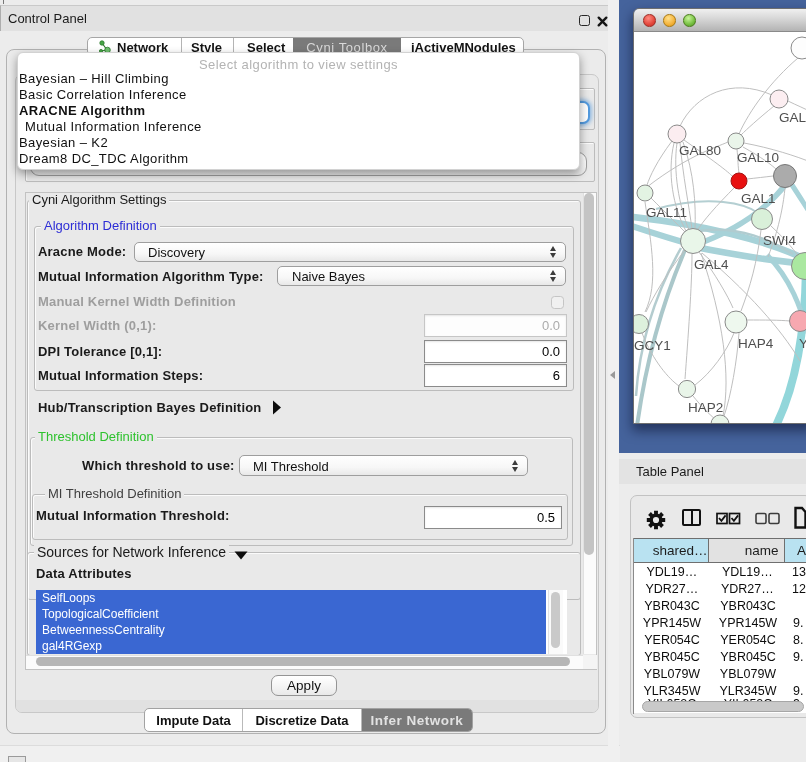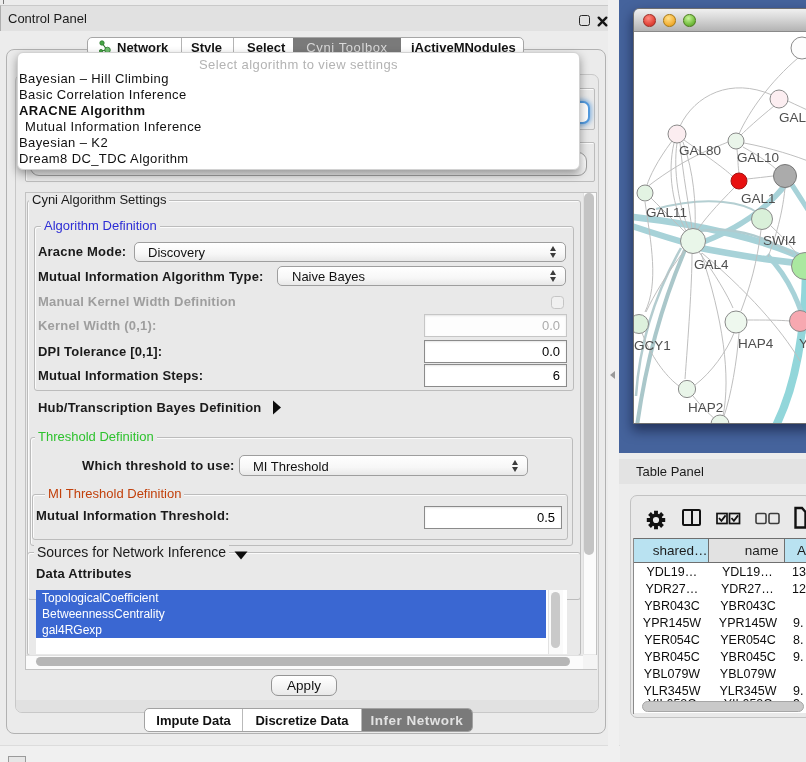--- a/index.html
+++ b/index.html
@@ -68,33 +68,34 @@
 
 <div class="etch" style="left:30px;top:437px;width:543px;height:109px;border-radius:3px">
   <div class="gt" style="left:4px;color:#2ec22e">Threshold Definition</div>
 </div>
 <div class="lbl" style="left:82px;top:458px">Which threshold to use:</div>
 <div class="combo" style="left:239px;top:455px;width:289px;height:21px">
     <span class="ctxt" style="left:13px">MI Threshold</span>
     <span class="carr"></span>
   </div>
 <div class="etch" style="left:32px;top:494px;width:536px;height:46px;border-radius:3px">
-  <div class="gt" style="left:12px;color:#c2410c">MI Threshold Definition</div>
+  <div class="gt" style="left:12px;color:#404040">MI Threshold Definition</div>
 </div>
 <div class="lbl" style="left:36px;top:508px">Mutual Information Threshold:</div>
 <div class="fld" style="left:424px;top:506px;width:138px;height:23px;border:1px solid #8b8b8b">0.5</div>
 
 <div class="etch" style="left:27px;top:552px;width:554px;height:104px;border-radius:3px">
   <div class="gt" style="left:6px;font-size:14px">Sources for Network Inference</div>
 </div>
 <svg class="abs" style="left:234px;top:551px" width="14" height="9" viewBox="0 0 14 9">
     <path d="M0.5 0.5 L13.5 0.5 L7 8.5 Z" fill="#0d0d0d"></path>
   </svg>
 <div class="lbl" style="left:36px;top:566px">Data Attributes</div>
 <div class="abs" style="left:36px;top:590px;width:531px;height:64px;background:#fff;overflow:hidden">
+  <div style="width:510px;height:16px;background:#3a67d2;color:#fff;font-size:12px;line-height:16px;padding-left:6px">SelfLoops</div>
   <div style="width:510px;height:16px;background:#3a67d2;color:#fff;font-size:12px;line-height:16px;padding-left:6px">TopologicalCoefficient</div>
   <div style="width:510px;height:16px;background:#3a67d2;color:#fff;font-size:12px;line-height:16px;padding-left:6px">BetweennessCentrality</div>
   <div style="width:510px;height:16px;background:#3a67d2;color:#fff;font-size:12px;line-height:16px;padding-left:6px">gal4RGexp</div>
 </div>
 <div class="abs" style="left:548px;top:590px;width:15px;height:64px;background:#fafafa;border-left:1px solid #e2e2e2"></div>
 <div class="abs" style="left:551px;top:592px;width:9px;height:56px;background:#c9c9c9;border-radius:4.5px"></div>
 
 <div class="abs" style="left:583px;top:193px;width:13px;height:461px;background:#fbfbfb;border-left:1px solid #e0e0e0"></div>
 <div class="abs" style="left:584px;top:193px;width:10px;height:362px;background:#c4c4c4;border-radius:5px"></div>
 <div class="abs" style="left:26px;top:655px;width:557px;height:14px;background:#fbfbfb;border-top:1px solid #e0e0e0"></div>

